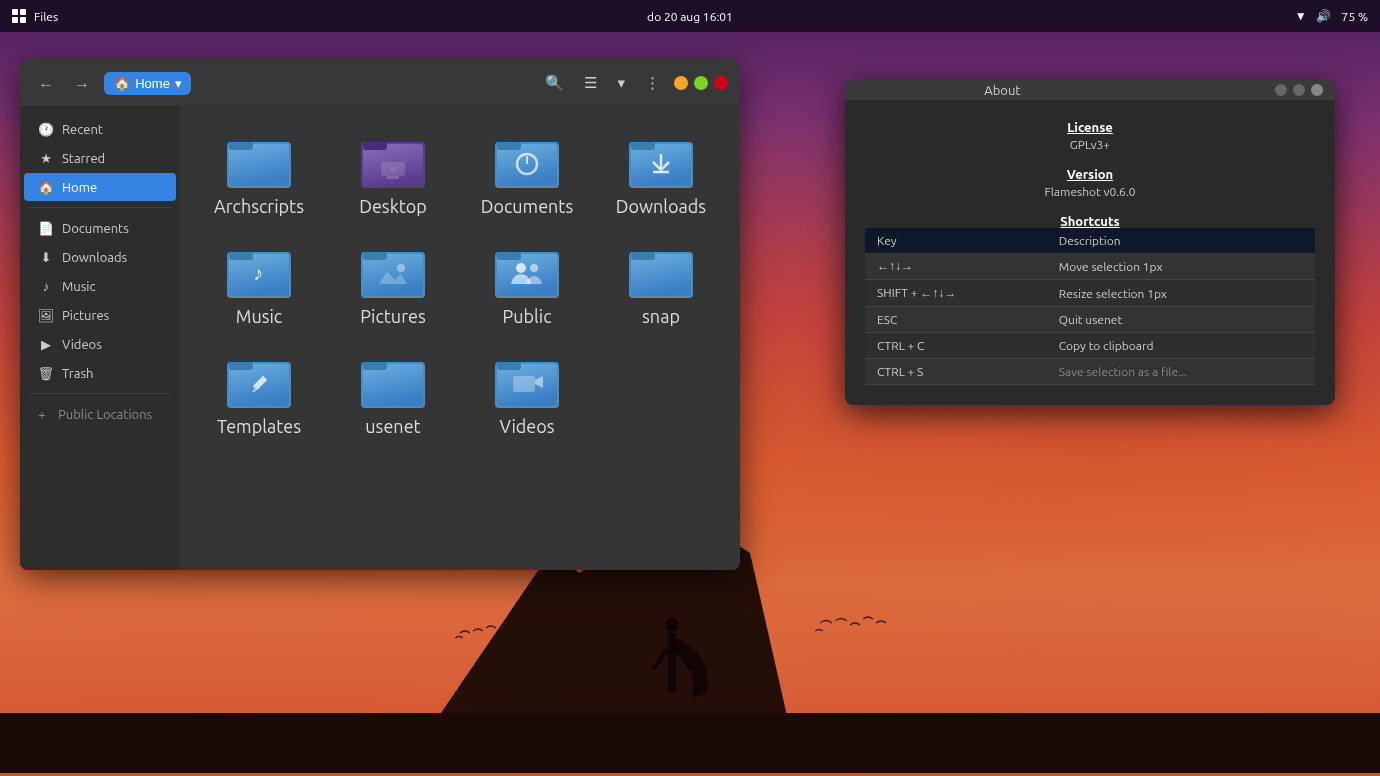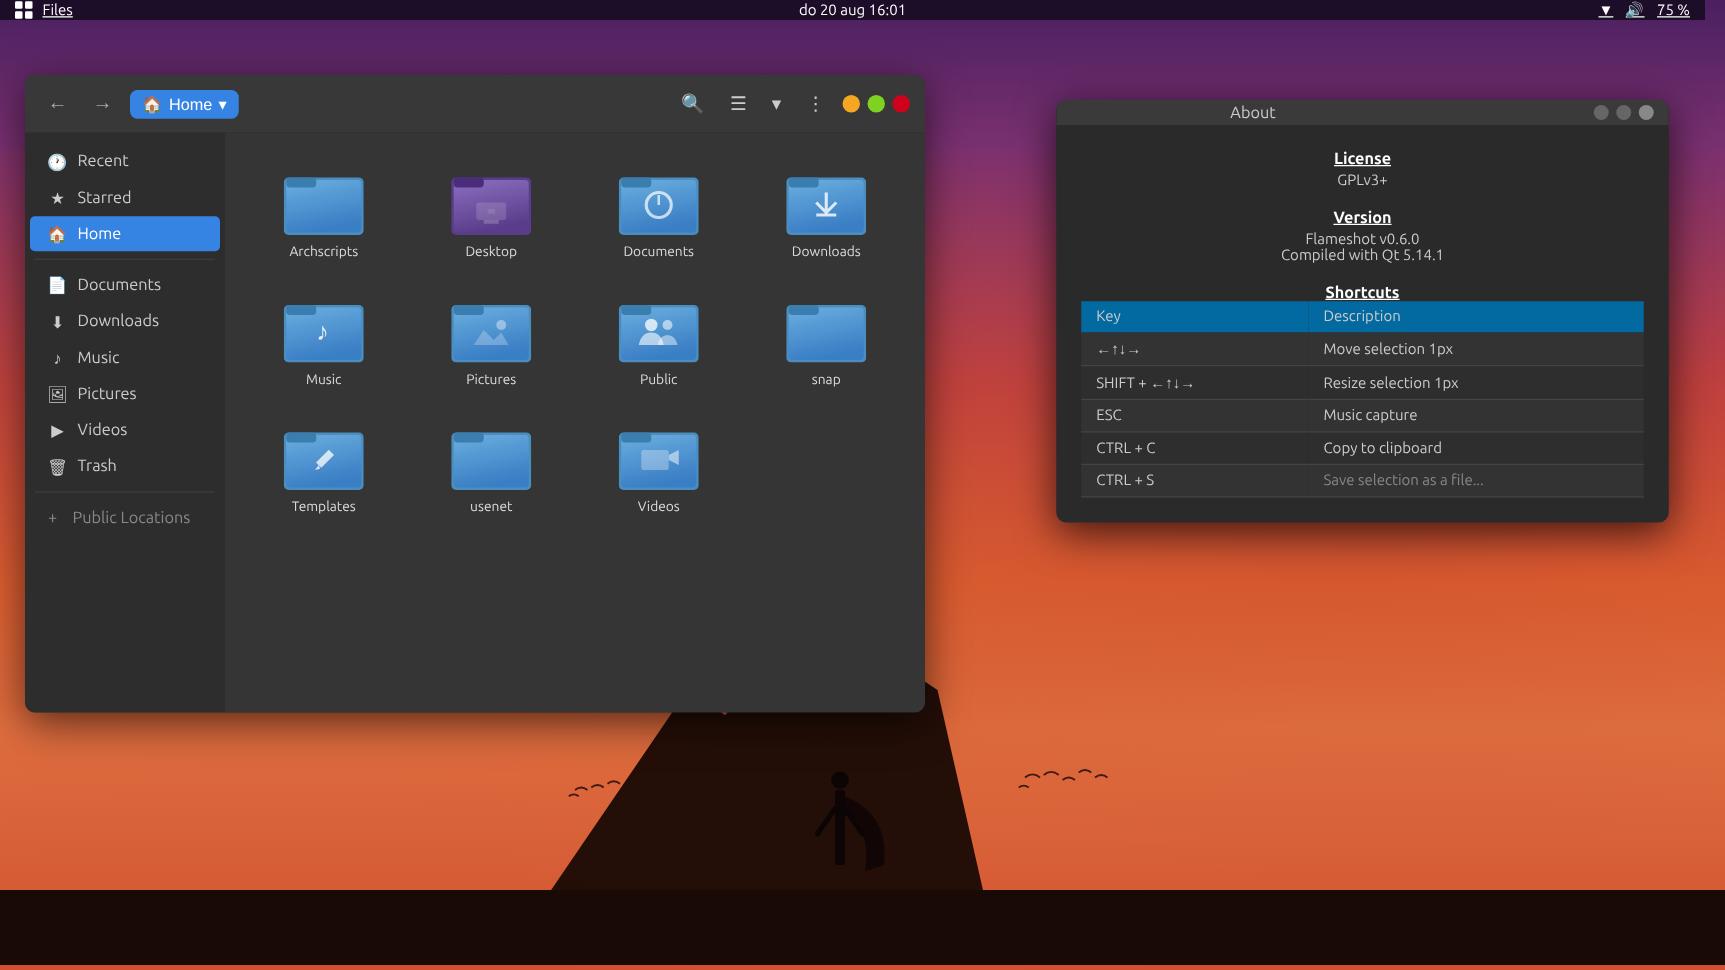--- a/index.html
+++ b/index.html
@@ -26,31 +26,30 @@
         #d05030 100%
       );
       z-index: 0;
     }
 
     
     .system-bar {
       position: absolute;
       top: 0;
       left: 0;
-      right: 16px;
-      height: 16px;
+      right: 0;
+      height: 32px;
       background: rgba(20, 10, 30, 0.85);
       display: flex;
       align-items: center;
       justify-content: space-between;
       padding: 0 12px;
       z-index: 100;
       color: #fff;
       font-size: 12px;
-      text-decoration: underline;
     }
 
     .system-bar-left {
       display: flex;
       align-items: center;
       gap: 8px;
     }
 
     .system-bar-center {
       position: absolute;
@@ -242,21 +241,21 @@
     }
 
     .folder-icon {
       width: 64px;
       height: 54px;
       position: relative;
     }
 
     .folder-name {
       color: #ddd;
-      font-size: 11px;
+      font-size: 18px;
       text-align: center;
     }
 
     
     .about-window {
       position: absolute;
       top: 80px;
       left: 845px;
       width: 490px;
       background: #2a2a2a;
@@ -320,21 +319,21 @@
       text-align: center;
     }
 
     .shortcuts-table {
       width: 100%;
       border-collapse: collapse;
       font-size: 12px;
     }
 
     .shortcuts-table th {
-      background: #0369a1;
+      background: #0f172a;
       color: #ccc;
       padding: 6px 12px;
       text-align: left;
       font-weight: normal;
     }
 
     .shortcuts-table td {
       background: #333;
       color: #ccc;
       padding: 6px 12px;
@@ -745,21 +744,20 @@
 
   <div class="about-body">
     <div class="about-section">
       <div class="about-section-title">License</div>
       <div class="about-section-value">GPLv3+</div>
     </div>
 
     <div class="about-section">
       <div class="about-section-title">Version</div>
       <div class="about-section-value">Flameshot v0.6.0</div>
-      <div class="about-section-value">Compiled with Qt 5.14.1</div>
     </div>
 
     <div class="about-shortcuts-title">Shortcuts</div>
 
     <table class="shortcuts-table">
       <thead>
         <tr>
           <th>Key</th>
           <th>Description</th>
         </tr>
@@ -768,21 +766,21 @@
         <tr>
           <td>←↑↓→</td>
           <td>Move selection 1px</td>
         </tr>
         <tr>
           <td>SHIFT + ←↑↓→</td>
           <td>Resize selection 1px</td>
         </tr>
         <tr>
           <td>ESC</td>
-          <td>Music capture</td>
+          <td>Quit usenet</td>
         </tr>
         <tr>
           <td>CTRL + C</td>
           <td>Copy to clipboard</td>
         </tr>
         <tr>
           <td>CTRL + S</td>
           <td style="color:#888;">Save selection as a file...</td>
         </tr>
       </tbody>

